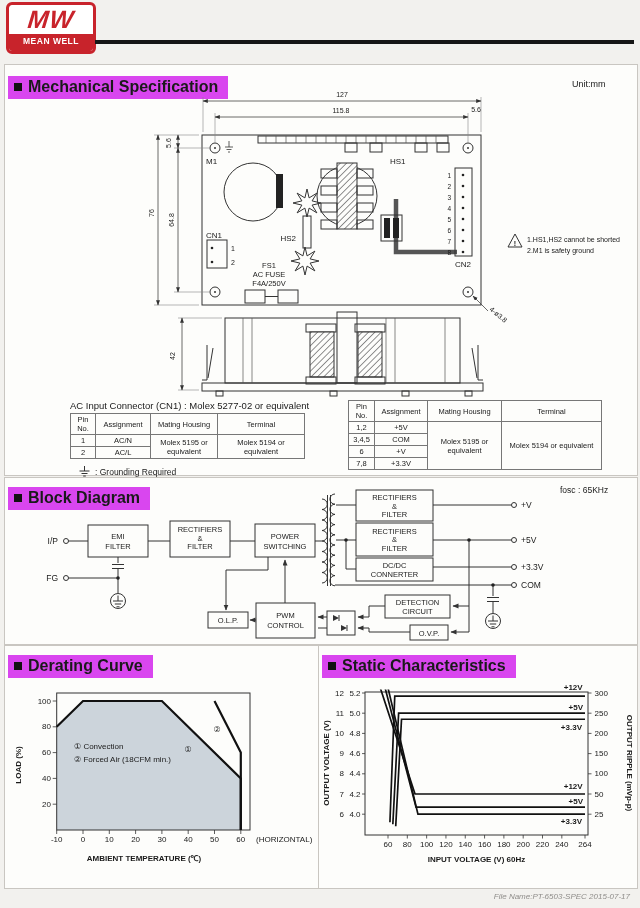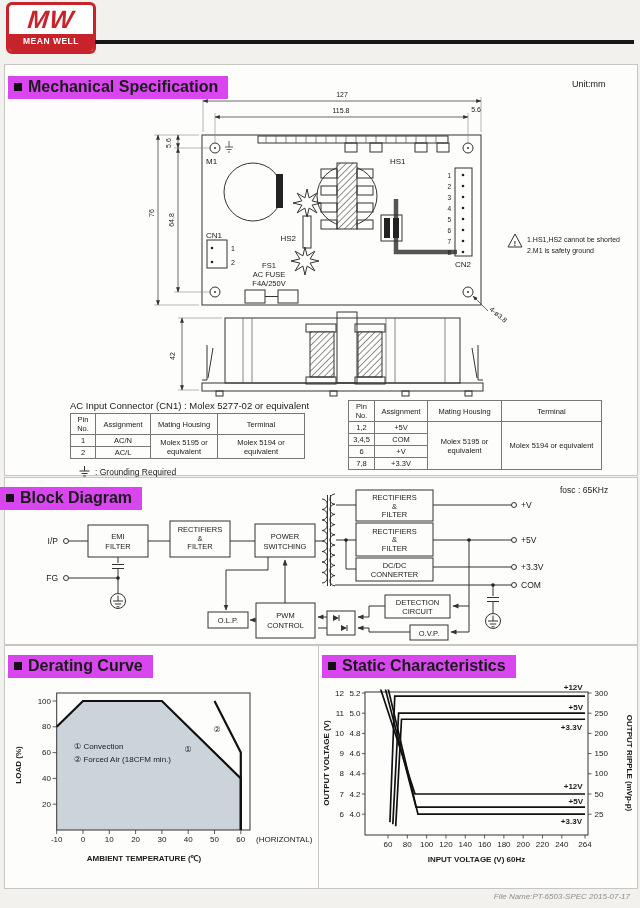--- a/index.html
+++ b/index.html
@@ -47,21 +47,21 @@
   <div class="secbox" style="left:4px;top:64px;width:632px;height:410px;"></div>
   <div class="secbox" style="left:4px;top:477px;width:632px;height:166px;"></div>
   <div class="secbox" style="left:4px;top:645px;width:313px;height:242px;"></div>
   <div class="secbox" style="left:318px;top:645px;width:318px;height:242px;"></div>
 
   <div class="chip" style="left:8px;top:68px;">
     <span class="sq"></span>
     <span>Mechanical Specification</span>
   </div>
   <div class="unit">Unit:mm</div>
-  <div class="chip" style="left:0;top:479px;">
+  <div class="chip" style="left:8px;top:479px;">
     <span class="sq"></span>
     <span>Block Diagram</span>
   </div>
   <div class="chip" style="left:8px;top:647px;">
     <span class="sq"></span>
     <span>Derating Curve</span>
   </div>
   <div class="chip" style="left:322px;top:647px;">
     <span class="sq"></span>
     <span>Static Characteristics</span>

